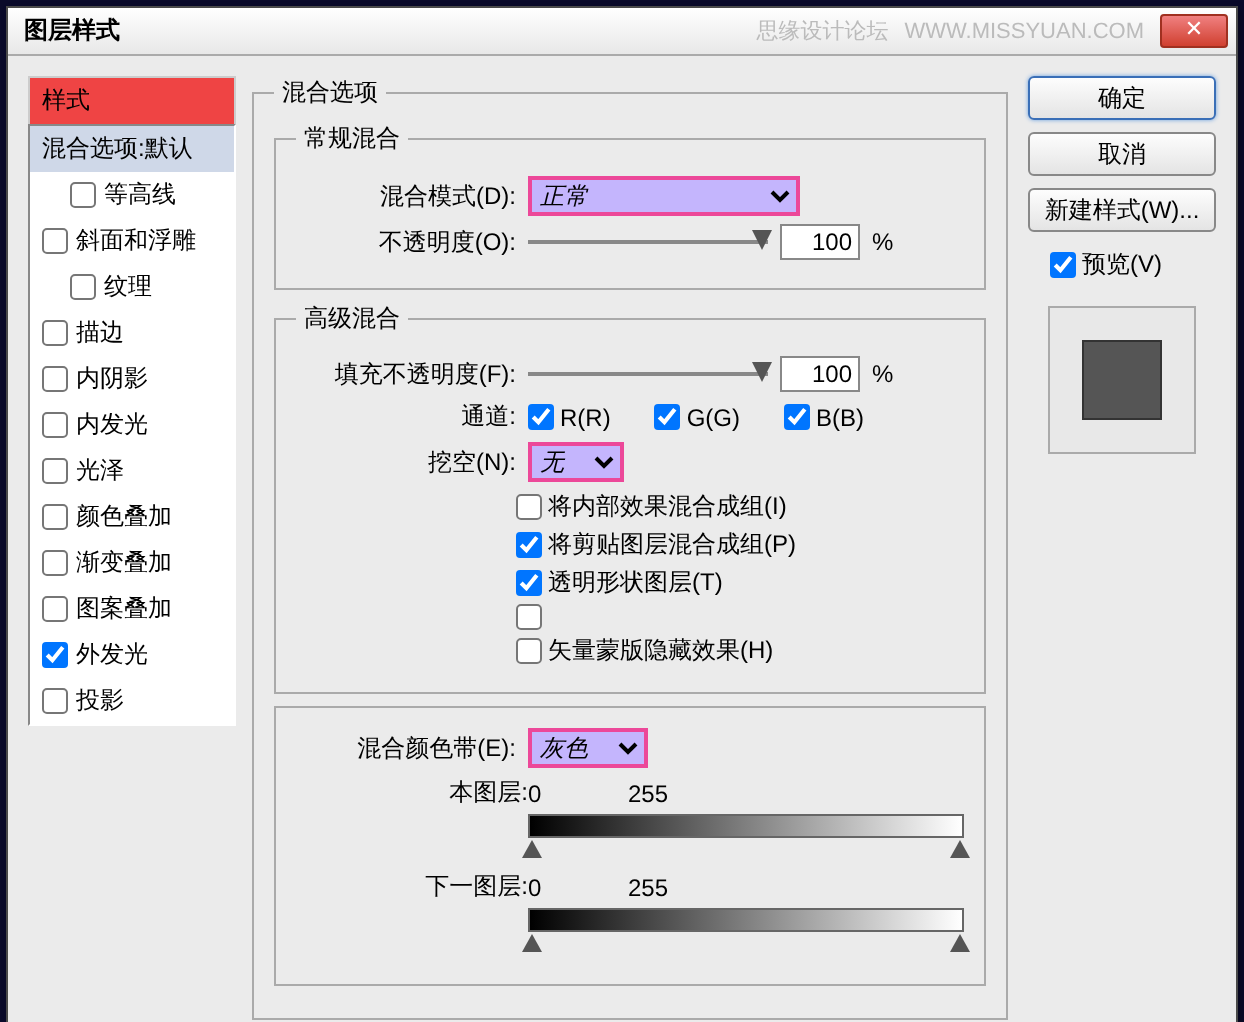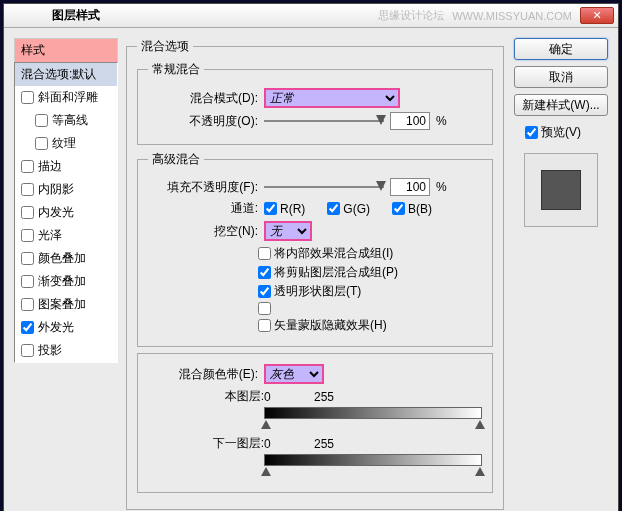--- a/index.html
+++ b/index.html
@@ -1,25 +1,25 @@
 <!DOCTYPE html>
 <html><head>
 <meta charset="utf-8">
 <style>
 * { box-sizing: border-box; font-family: "Microsoft YaHei", SimSun, sans-serif; font-size: 12px; }
 body { margin: 0; background: #0a0a2a; padding: 3px; }
 .window { width: 616px; background: #ebebeb; border: 1px solid #4a4a4a; box-shadow: 2px 2px 4px rgba(0,0,0,0.3); }
 .titlebar { background: linear-gradient(#fff,#e8e8e8); height: 24px; display: flex; align-items: center; padding: 0 4px 0 8px; border-bottom: 1px solid #aaa; }
-.titlebar .title { font-weight: bold; margin-left: 40px; }
+.titlebar .title { font-weight: bold; }
 .titlebar .spacer { flex: 1; }
 .watermark { color: #bbb; font-size: 11px; margin-right: 8px; }
 .closebtn { width: 34px; height: 17px; background: linear-gradient(#f08080,#d04030); border: 1px solid #a03020; border-radius: 2px; color: #fff; text-align: center; line-height: 14px; font-size: 11px; }
 .content { display: flex; padding: 10px 8px 14px 10px; gap: 8px; }
 .stylelist { width: 104px; }
-.stylelist-header { background: #fca5a5; padding: 3px 6px; border: 1px solid #ccc; border-bottom: none; }
+.stylelist-header { background: #ef4444; padding: 3px 6px; border: 1px solid #ccc; border-bottom: none; }
 .stylelist-box { border: 1px solid #888; border-right-color: #fff; border-bottom-color: #fff; background: #fff; }
 .sl-row { padding: 3px 4px 3px 6px; display: flex; align-items: center; gap: 4px; }
 .sl-row.selected { background: #cfd8e8; }
 .sl-row.indent { padding-left: 20px; }
 .sl-row input[type=checkbox] { margin: 0; width: 13px; height: 13px; }
 .middle { flex: 1; }
 fieldset { border: 1px solid #aaa; margin: 0 0 8px 0; padding: 6px 10px 10px 10px; }
 fieldset.inner { margin: 0 0 6px 0; }
 legend { padding: 0 4px; }
 .row { display: flex; align-items: center; gap: 6px; margin: 4px 0; }
@@ -58,27 +58,27 @@
     <div class="closebtn">✕</div>
   </div>
   <div class="content">
 
     <div class="stylelist">
       <div class="stylelist-header">样式</div>
       <div class="stylelist-box" id="stylelist-box">
           <div class="sl-row selected">
             <span>混合选项:默认</span>
           </div>
+          <div class="sl-row indent">
+            <input type="checkbox" style="">
+            <span>等高线</span>
+          </div>
           <div class="sl-row">
             <input type="checkbox" style="">
             <span>斜面和浮雕</span>
-          </div>
-          <div class="sl-row indent">
-            <input type="checkbox" style="">
-            <span>等高线</span>
           </div>
           <div class="sl-row indent">
             <input type="checkbox" style="">
             <span>纹理</span>
           </div>
           <div class="sl-row">
             <input type="checkbox" style="">
             <span>描边</span>
           </div>
           <div class="sl-row">

